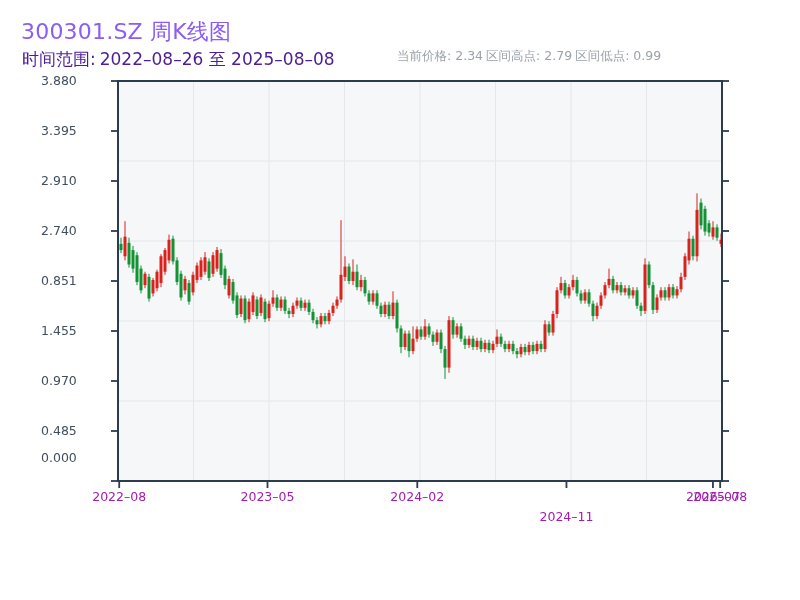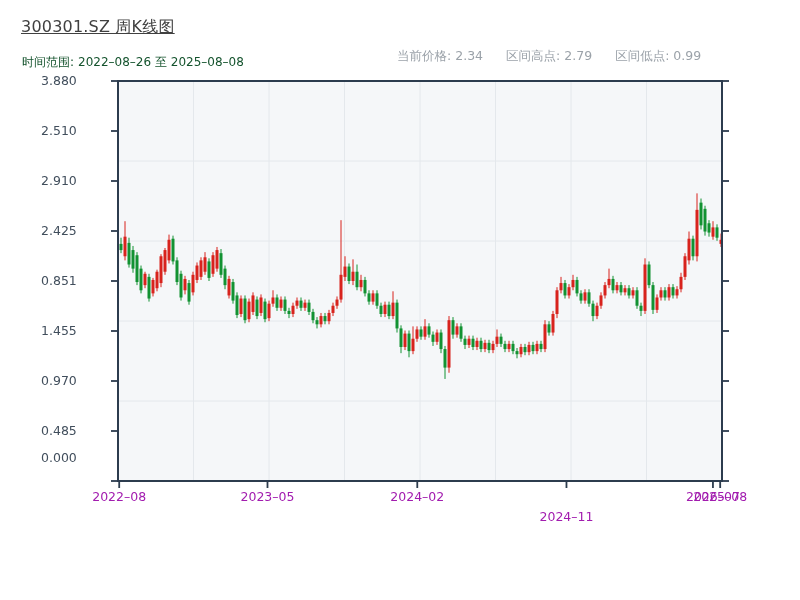--- a/index.html
+++ b/index.html
@@ -1,28 +1,28 @@
 <!DOCTYPE html>
 <html><head>
 <meta charset="utf-8">
 <style>
   html,body{margin:0;padding:0;background:#ffffff;}
   #app{
     position:relative;width:800px;height:600px;background:#ffffff;overflow:hidden;
     font-family:"DejaVu Sans","Liberation Sans",sans-serif;
   }
   .title{
-    position:absolute;left:21px;top:17px;font-size:16px;font-weight:400;
-    color:#404040;letter-spacing:.2px;text-decoration:underline;
+    position:absolute;left:21px;top:17px;font-size:22px;font-weight:400;
+    color:#8b5cf6;letter-spacing:.2px;
   }
-  .meta-row{position:absolute;left:22px;top:48px;font-size:12px;color:#14532d;margin-top:6px;}
+  .meta-row{position:absolute;left:22px;top:48px;font-size:17px;color:#4c1d95;}
   .meta-row span{margin-right:4px;}
   .stats-row{
     position:absolute;left:397px;top:48px;font-size:12.5px;color:#9ba2a9;
-    display:flex;gap:23px;white-space:nowrap;
+    display:flex;gap:3px;white-space:nowrap;
   }
   .stat-item .lbl{margin-right:4px;}
   #chart-svg{position:absolute;left:0;top:0;}
   .y-tick-label{
     position:absolute;width:66px;font-size:12.5px;color:#414e5c;
   }
   .x-tick-label{
     position:absolute;width:84px;text-align:center;font-size:12.5px;color:#a21caf;
   }
 </style>
@@ -694,23 +694,23 @@
         <line x1="720.188" y1="481" x2="720.188" y2="488" stroke="#2c3c4e" stroke-width="1.8"></line>
       </g>
   </svg>
 
   <div id="y-labels">
       <div class="y-tick-label" style="left: 41px; top: 450px;">0.000</div>
       <div class="y-tick-label" style="left: 41px; top: 423px;">0.485</div>
       <div class="y-tick-label" style="left: 41px; top: 373px;">0.970</div>
       <div class="y-tick-label" style="left: 41px; top: 323px;">1.455</div>
       <div class="y-tick-label" style="left: 41px; top: 273px;">0.851</div>
-      <div class="y-tick-label" style="left: 41px; top: 223px;">2.425</div>
+      <div class="y-tick-label" style="left: 41px; top: 223px;">2.740</div>
       <div class="y-tick-label" style="left: 41px; top: 173px;">2.910</div>
-      <div class="y-tick-label" style="left: 41px; top: 123px;">2.510</div>
+      <div class="y-tick-label" style="left: 41px; top: 123px;">3.395</div>
       <div class="y-tick-label" style="left: 41px; top: 73px;">3.880</div>
     </div>
   <div id="x-labels">
       <div class="x-tick-label" style="left: 77.208px; top: 489px;">2022–08</div>
       <div class="x-tick-label" style="left: 225.49px; top: 489px;">2023–05</div>
       <div class="x-tick-label" style="left: 375.282px; top: 489px;">2024–02</div>
       <div class="x-tick-label" style="left: 524.47px; top: 489px; margin-top: 20px;">2024–11</div>
       <div class="x-tick-label" style="left: 670.94px; top: 489px;">2026–07</div>
       <div class="x-tick-label" style="left: 678.188px; top: 489px;">2025–08</div>
     </div>

